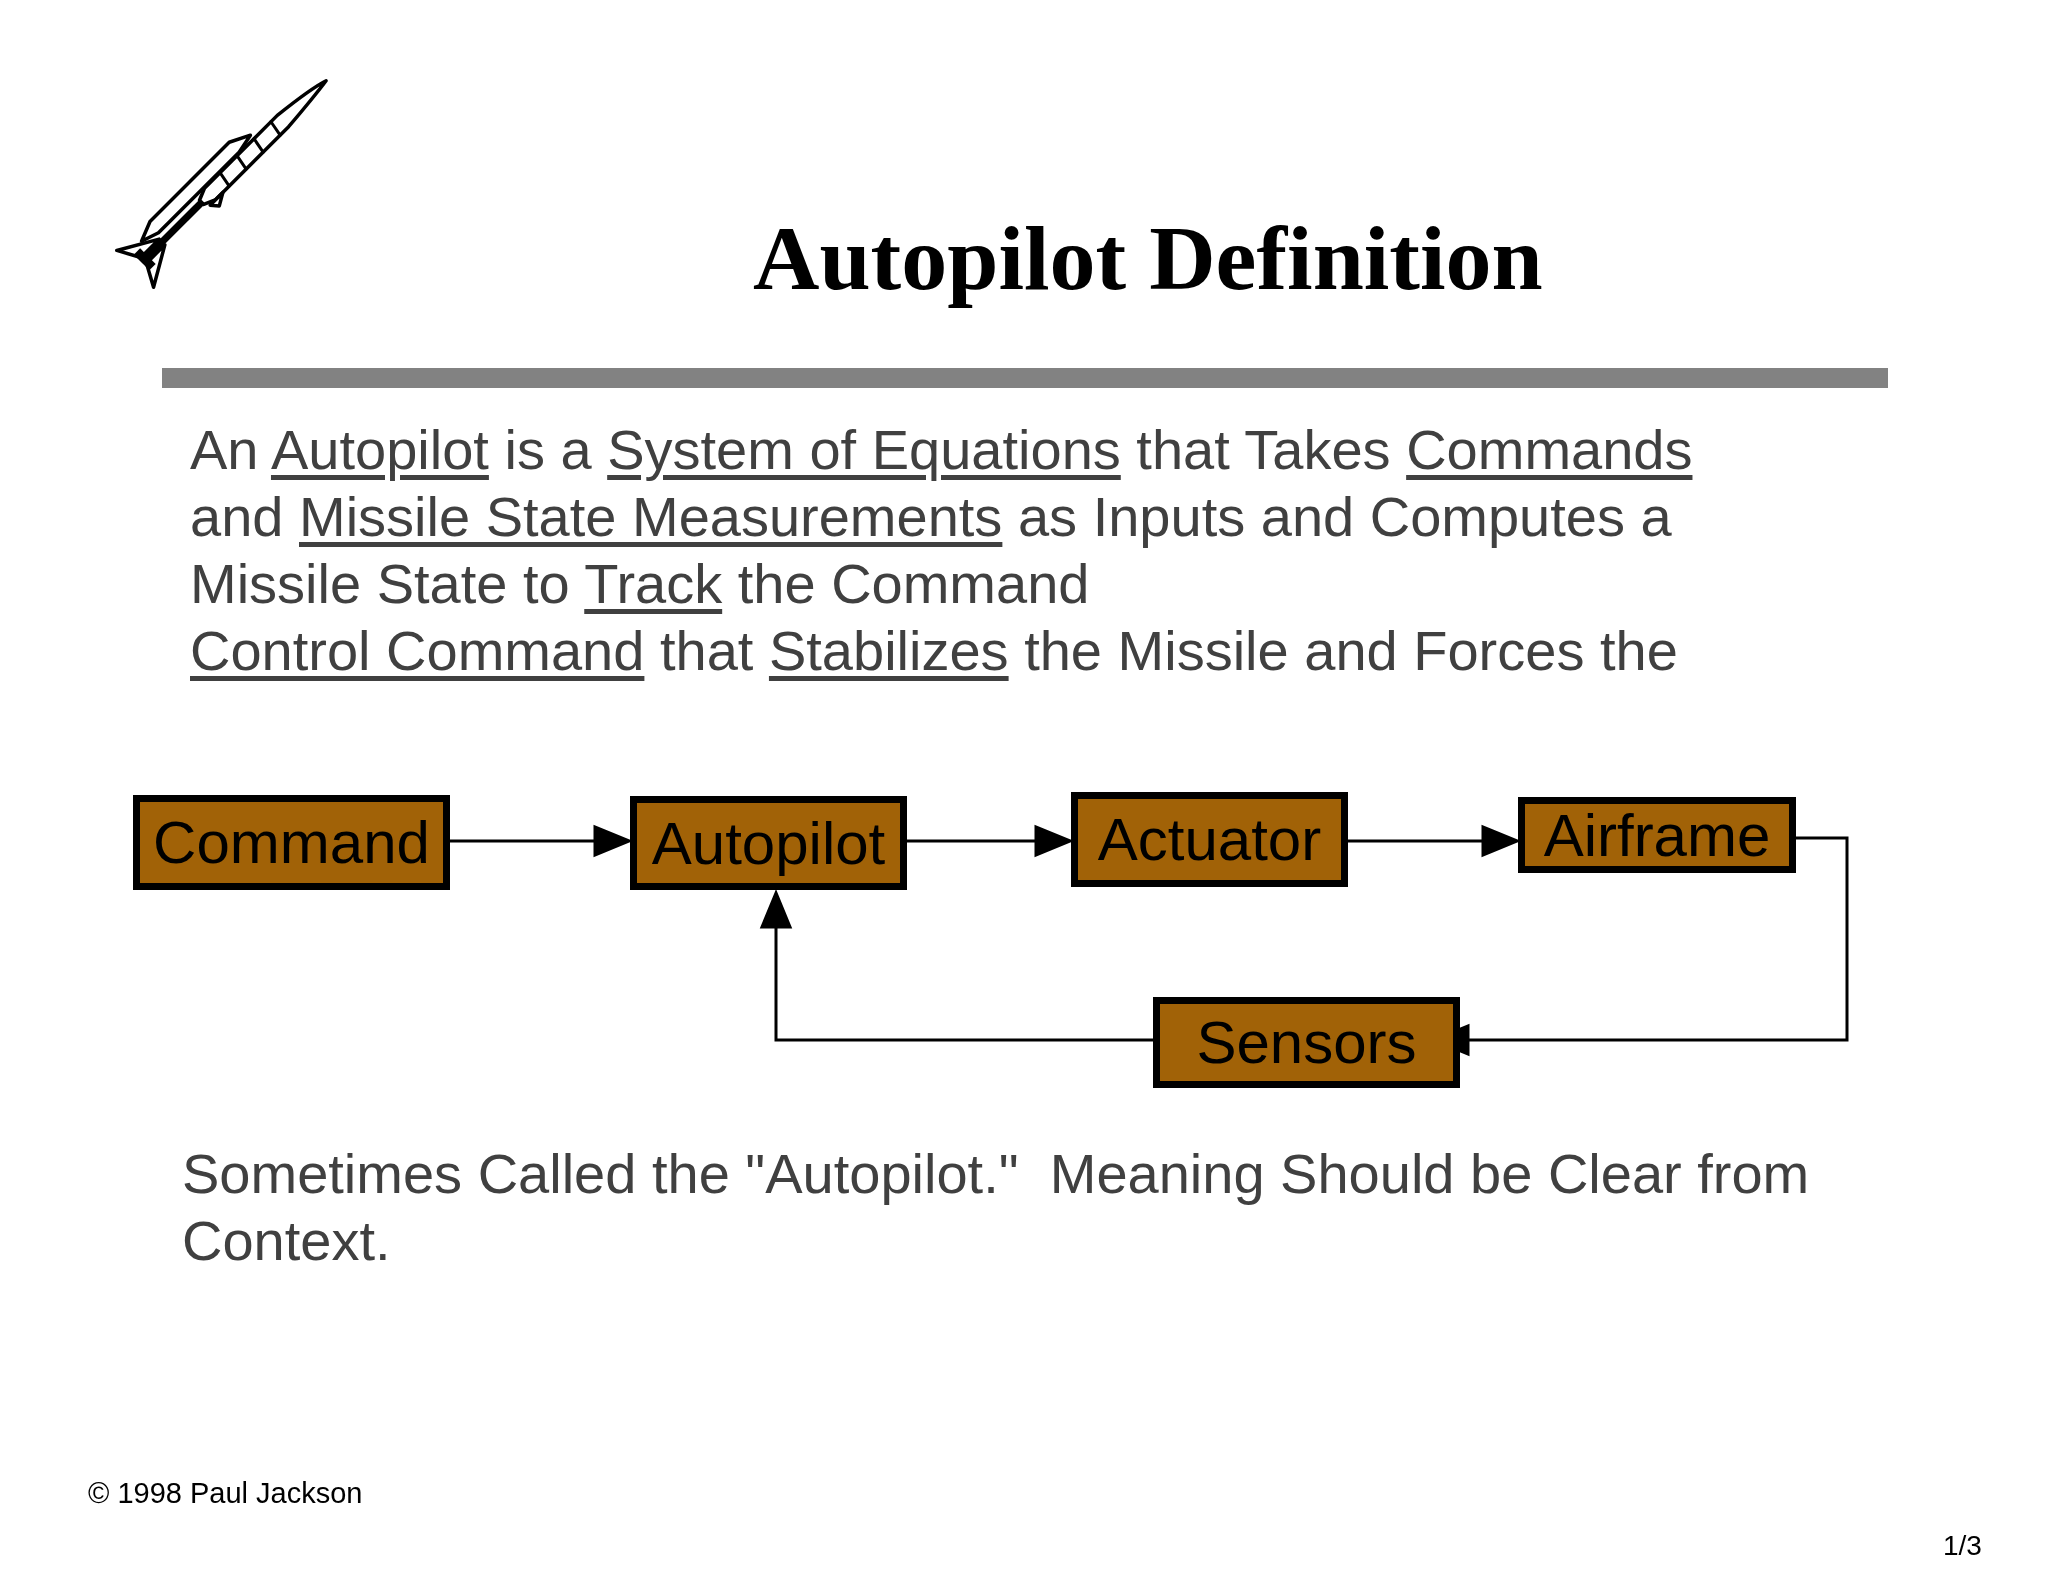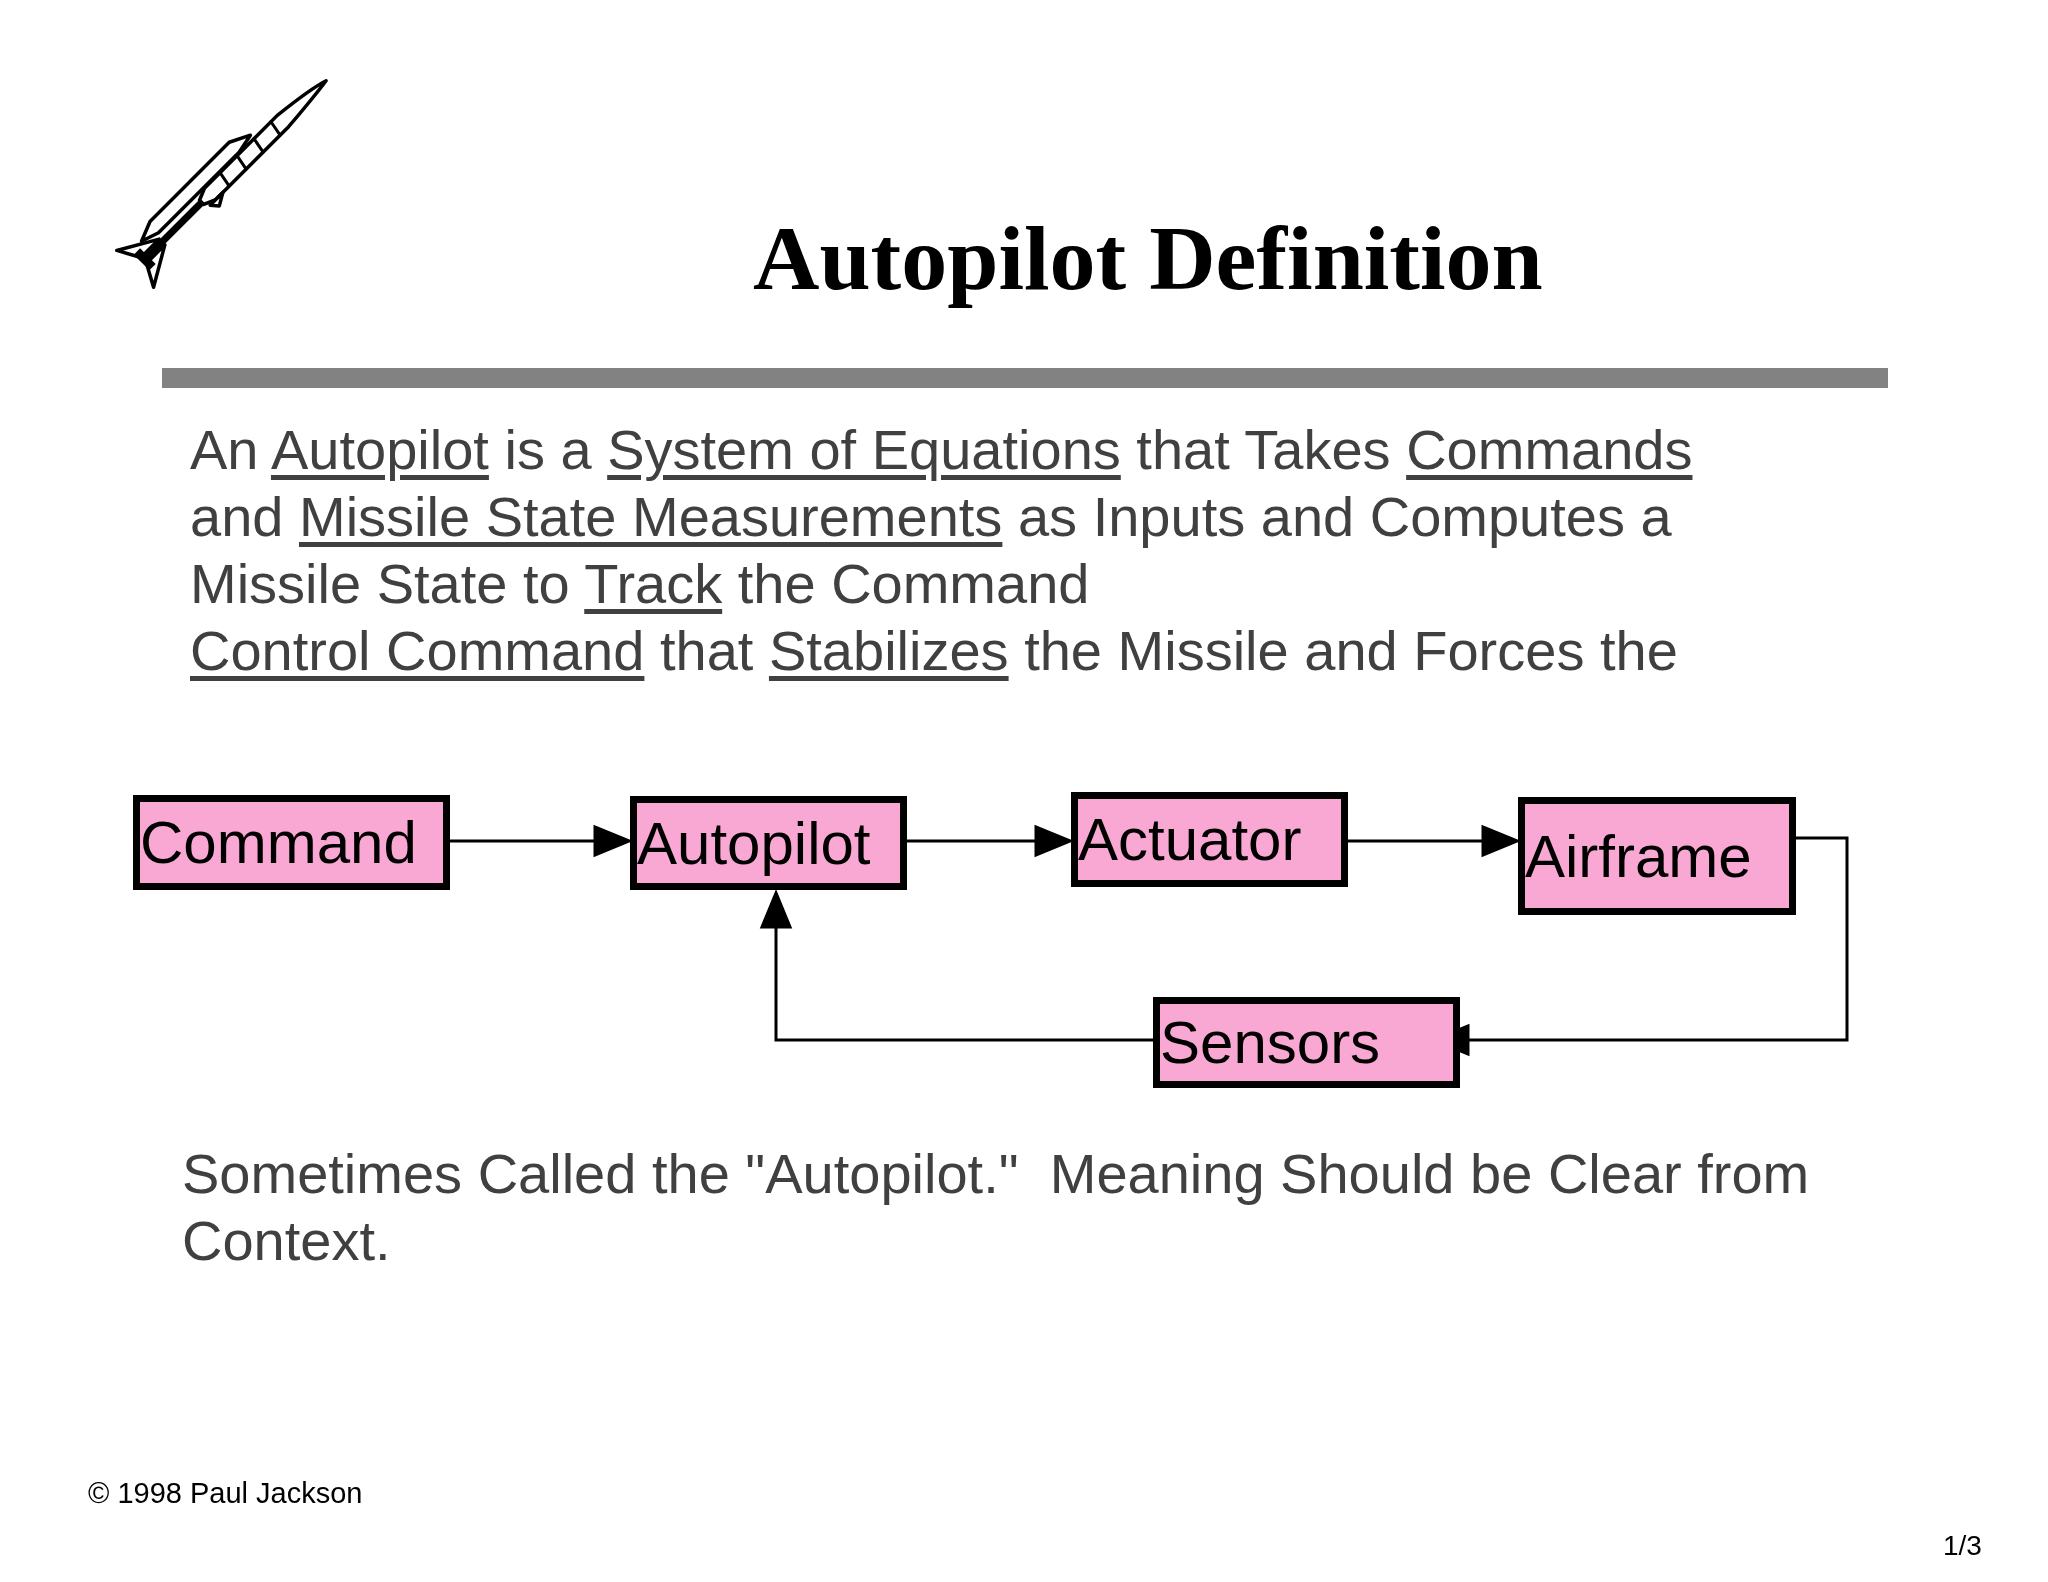--- a/index.html
+++ b/index.html
@@ -34,28 +34,28 @@
   .tline{white-space:pre;}
   .u{
     text-decoration:underline;
     text-decoration-thickness:5px;
     text-underline-offset:6px;
   }
   
   #diagram-svg{position:absolute;left:0;top:0;width:2048px;height:1582px;}
   .dbox{
     position:absolute;box-sizing:border-box;
-    border:7px solid #000;background:#f9a8d4;
-    display:flex;align-items:center;
+    border:7px solid #000;background:#a16207;
+    display:flex;align-items:center;justify-content:center;
     font-size:60px;white-space:nowrap;
   }
   #box-command {left:133px; top:795px; width:317px; height:95px;}
   #box-autopilot{left:630px; top:796px; width:277px; height:94px;}
   #box-actuator {left:1071px;top:792px; width:277px; height:95px;}
-  #box-airframe {left:1518px;top:797px; width:278px; height:118px;}
+  #box-airframe {left:1518px;top:797px; width:278px; height:76px;}
   #box-sensors  {left:1153px;top:997px; width:307px; height:91px;}
   
   #copyright{position:absolute;left:88px;top:1477px;font-size:29px;}
   #page-num{position:absolute;left:1943px;top:1530px;font-size:28px;}
   
   #missile{position:absolute;left:100px;top:20px;width:280px;height:280px;}
 </style>
 </head>
 <body>
 

